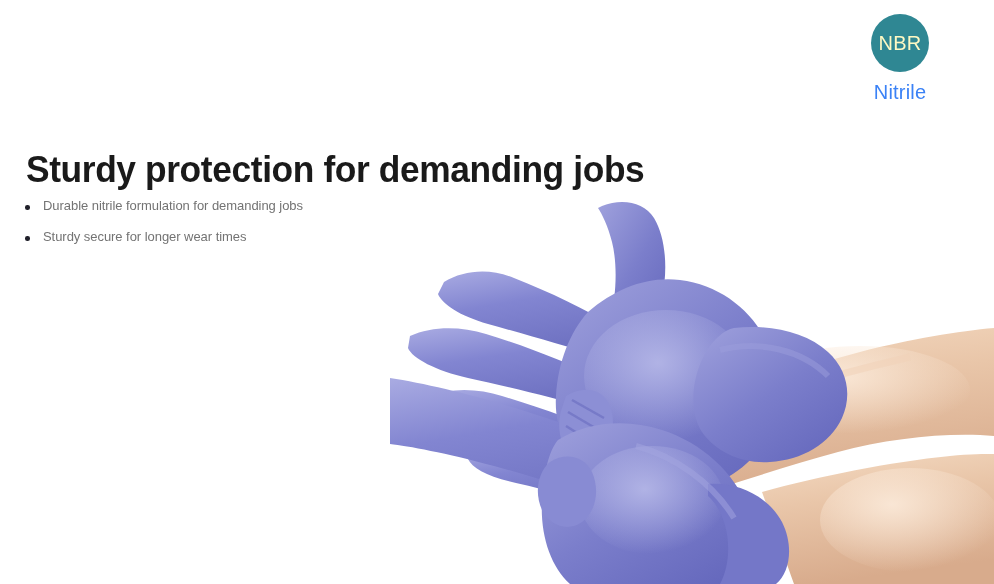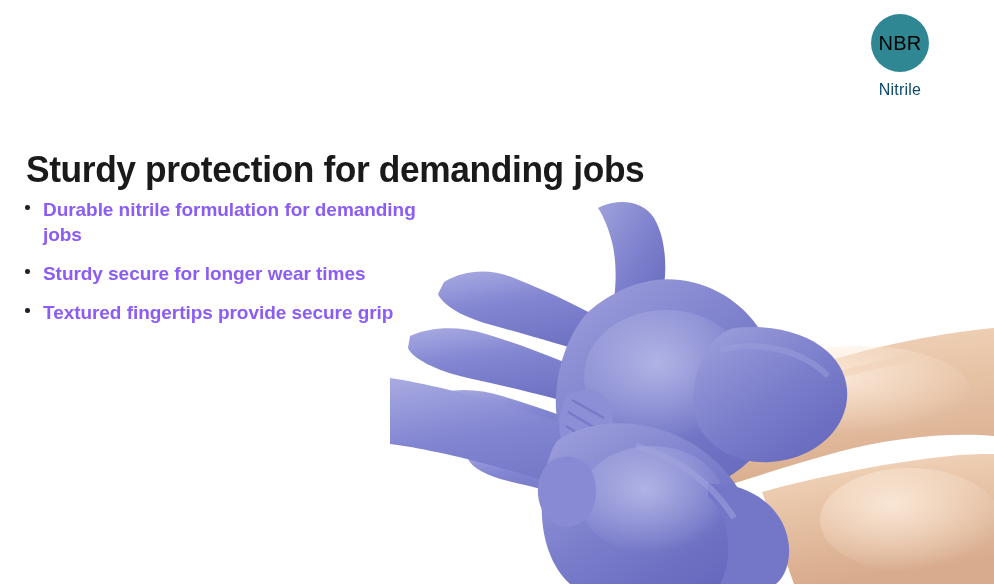--- a/index.html
+++ b/index.html
@@ -32,31 +32,31 @@
     width: 58px;
     height: 58px;
     border-radius: 50%;
     background: #2f8793;
     margin: 0 auto;
     display: flex;
     align-items: center;
     justify-content: center;
   }
   #badge-circle-text {
-    color: #000000;
+    color: #fef9c3;
     font-size: 20px;
     font-weight: 400;
     letter-spacing: 0.3px;
     line-height: 1;
     font-family: "Liberation Sans", "DejaVu Sans", sans-serif;
   }
   #badge-caption {
     margin-top: 9px;
-    color: #0c4a6e;
-    font-size: 16px;
+    color: #3b82f6;
+    font-size: 20px;
     font-weight: 400;
     letter-spacing: 0.2px;
   }
 
   
   #headline {
     position: absolute;
     left: 26px;
     top: 124px;
     color: #1a1a1a;
@@ -77,23 +77,23 @@
     top: 197px;
     width: 420px;
     margin: 0;
     padding: 0;
     list-style: none;
   }
   .bullet-item {
     position: relative;
     padding-left: 21px;
     margin-bottom: 14px;
-    color: #8b5cf6;
-    font-size: 19px;
-    font-weight: 700;
+    color: #737373;
+    font-size: 13px;
+    font-weight: 400;
     line-height: 1.32;
     letter-spacing: -0.05px;
   }
   .bullet-item:last-child { margin-bottom: 0; }
   .bullet-dot {
     position: absolute;
     left: 3px;
     top: 8px;
     width: 4.5px;
     height: 4.5px;
@@ -127,24 +127,20 @@
   <h1 id="headline">Sturdy protection for demanding jobs</h1>
 
   <ul id="bullets">
     <li class="bullet-item">
       <span class="bullet-dot"></span>
       <span>Durable nitrile formulation for demanding jobs</span>
     </li>
     <li class="bullet-item">
       <span class="bullet-dot"></span>
       <span>Sturdy secure for longer wear times</span>
-    </li>
-    <li class="bullet-item">
-      <span class="bullet-dot"></span>
-      <span>Textured fingertips provide secure grip</span>
     </li>
   </ul>
 
   <div id="photo">
     <svg width="604" height="384" viewBox="0 0 604 384" xmlns="http://www.w3.org/2000/svg">
       <defs>
         <linearGradient id="gloveG" x1="0" y1="0" x2="0.35" y2="1">
           <stop offset="0%" stop-color="#a9abe2"></stop>
           <stop offset="45%" stop-color="#8285d1"></stop>
           <stop offset="100%" stop-color="#6f72c2"></stop>

